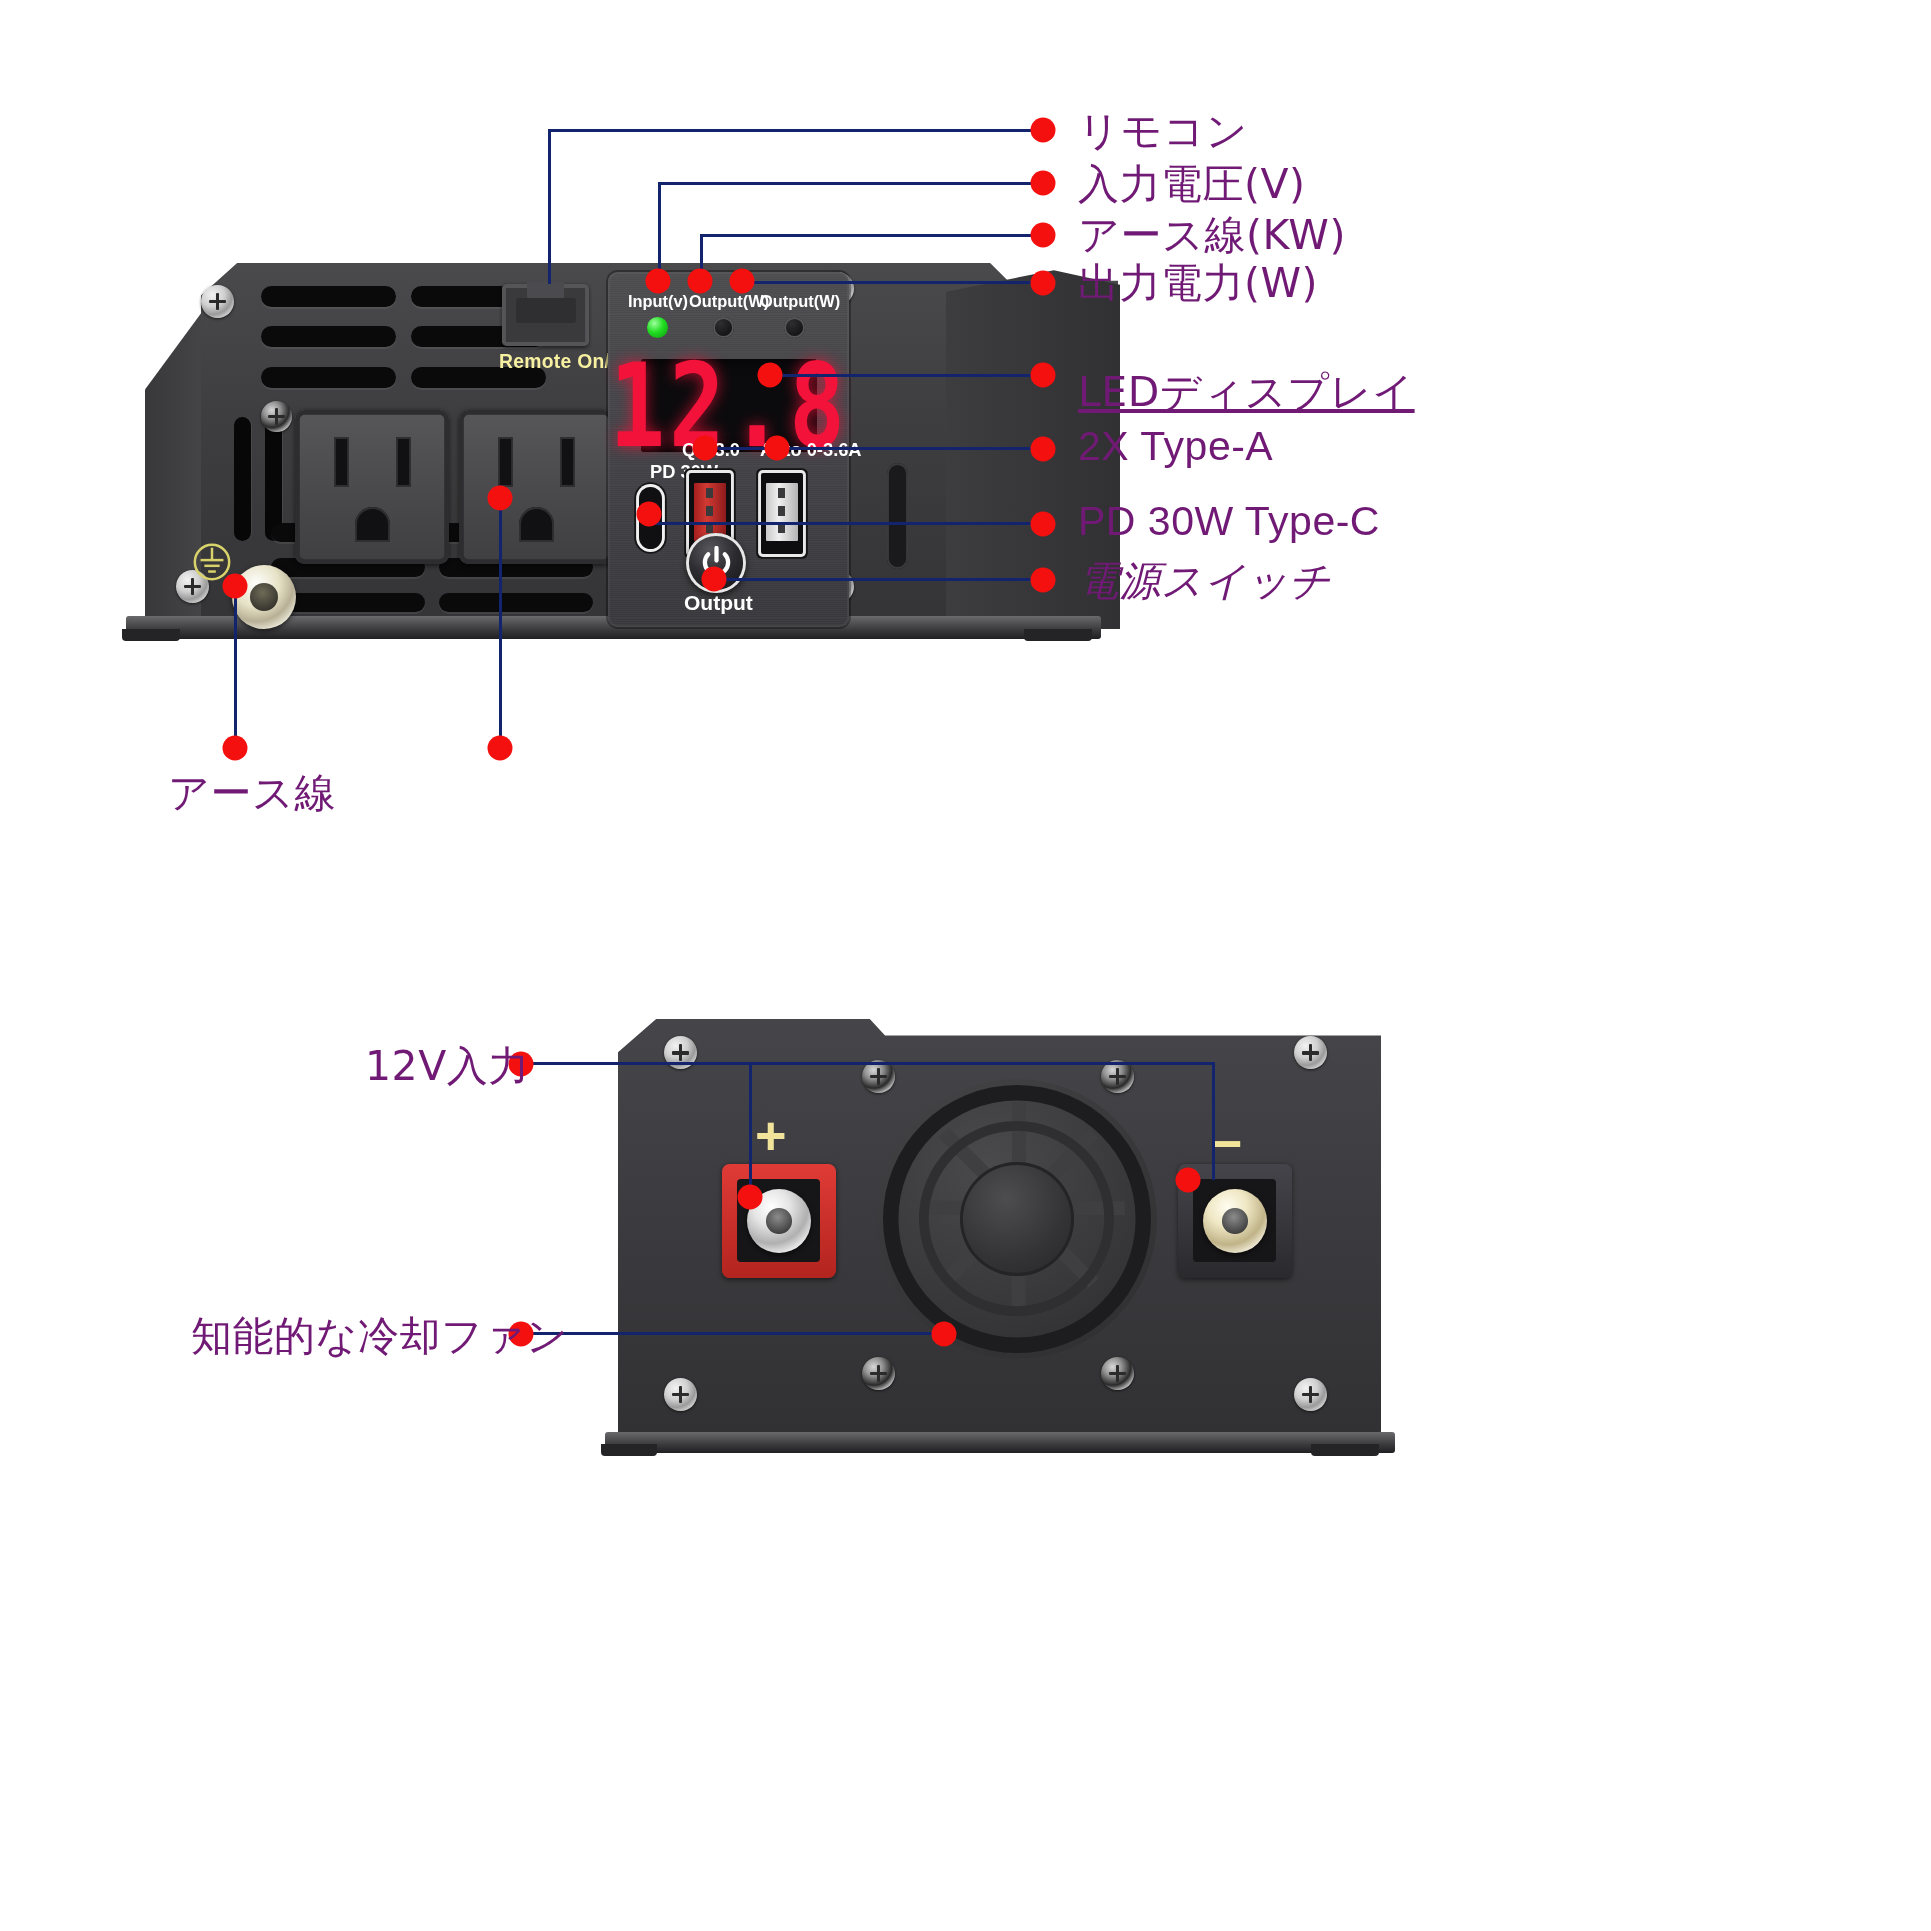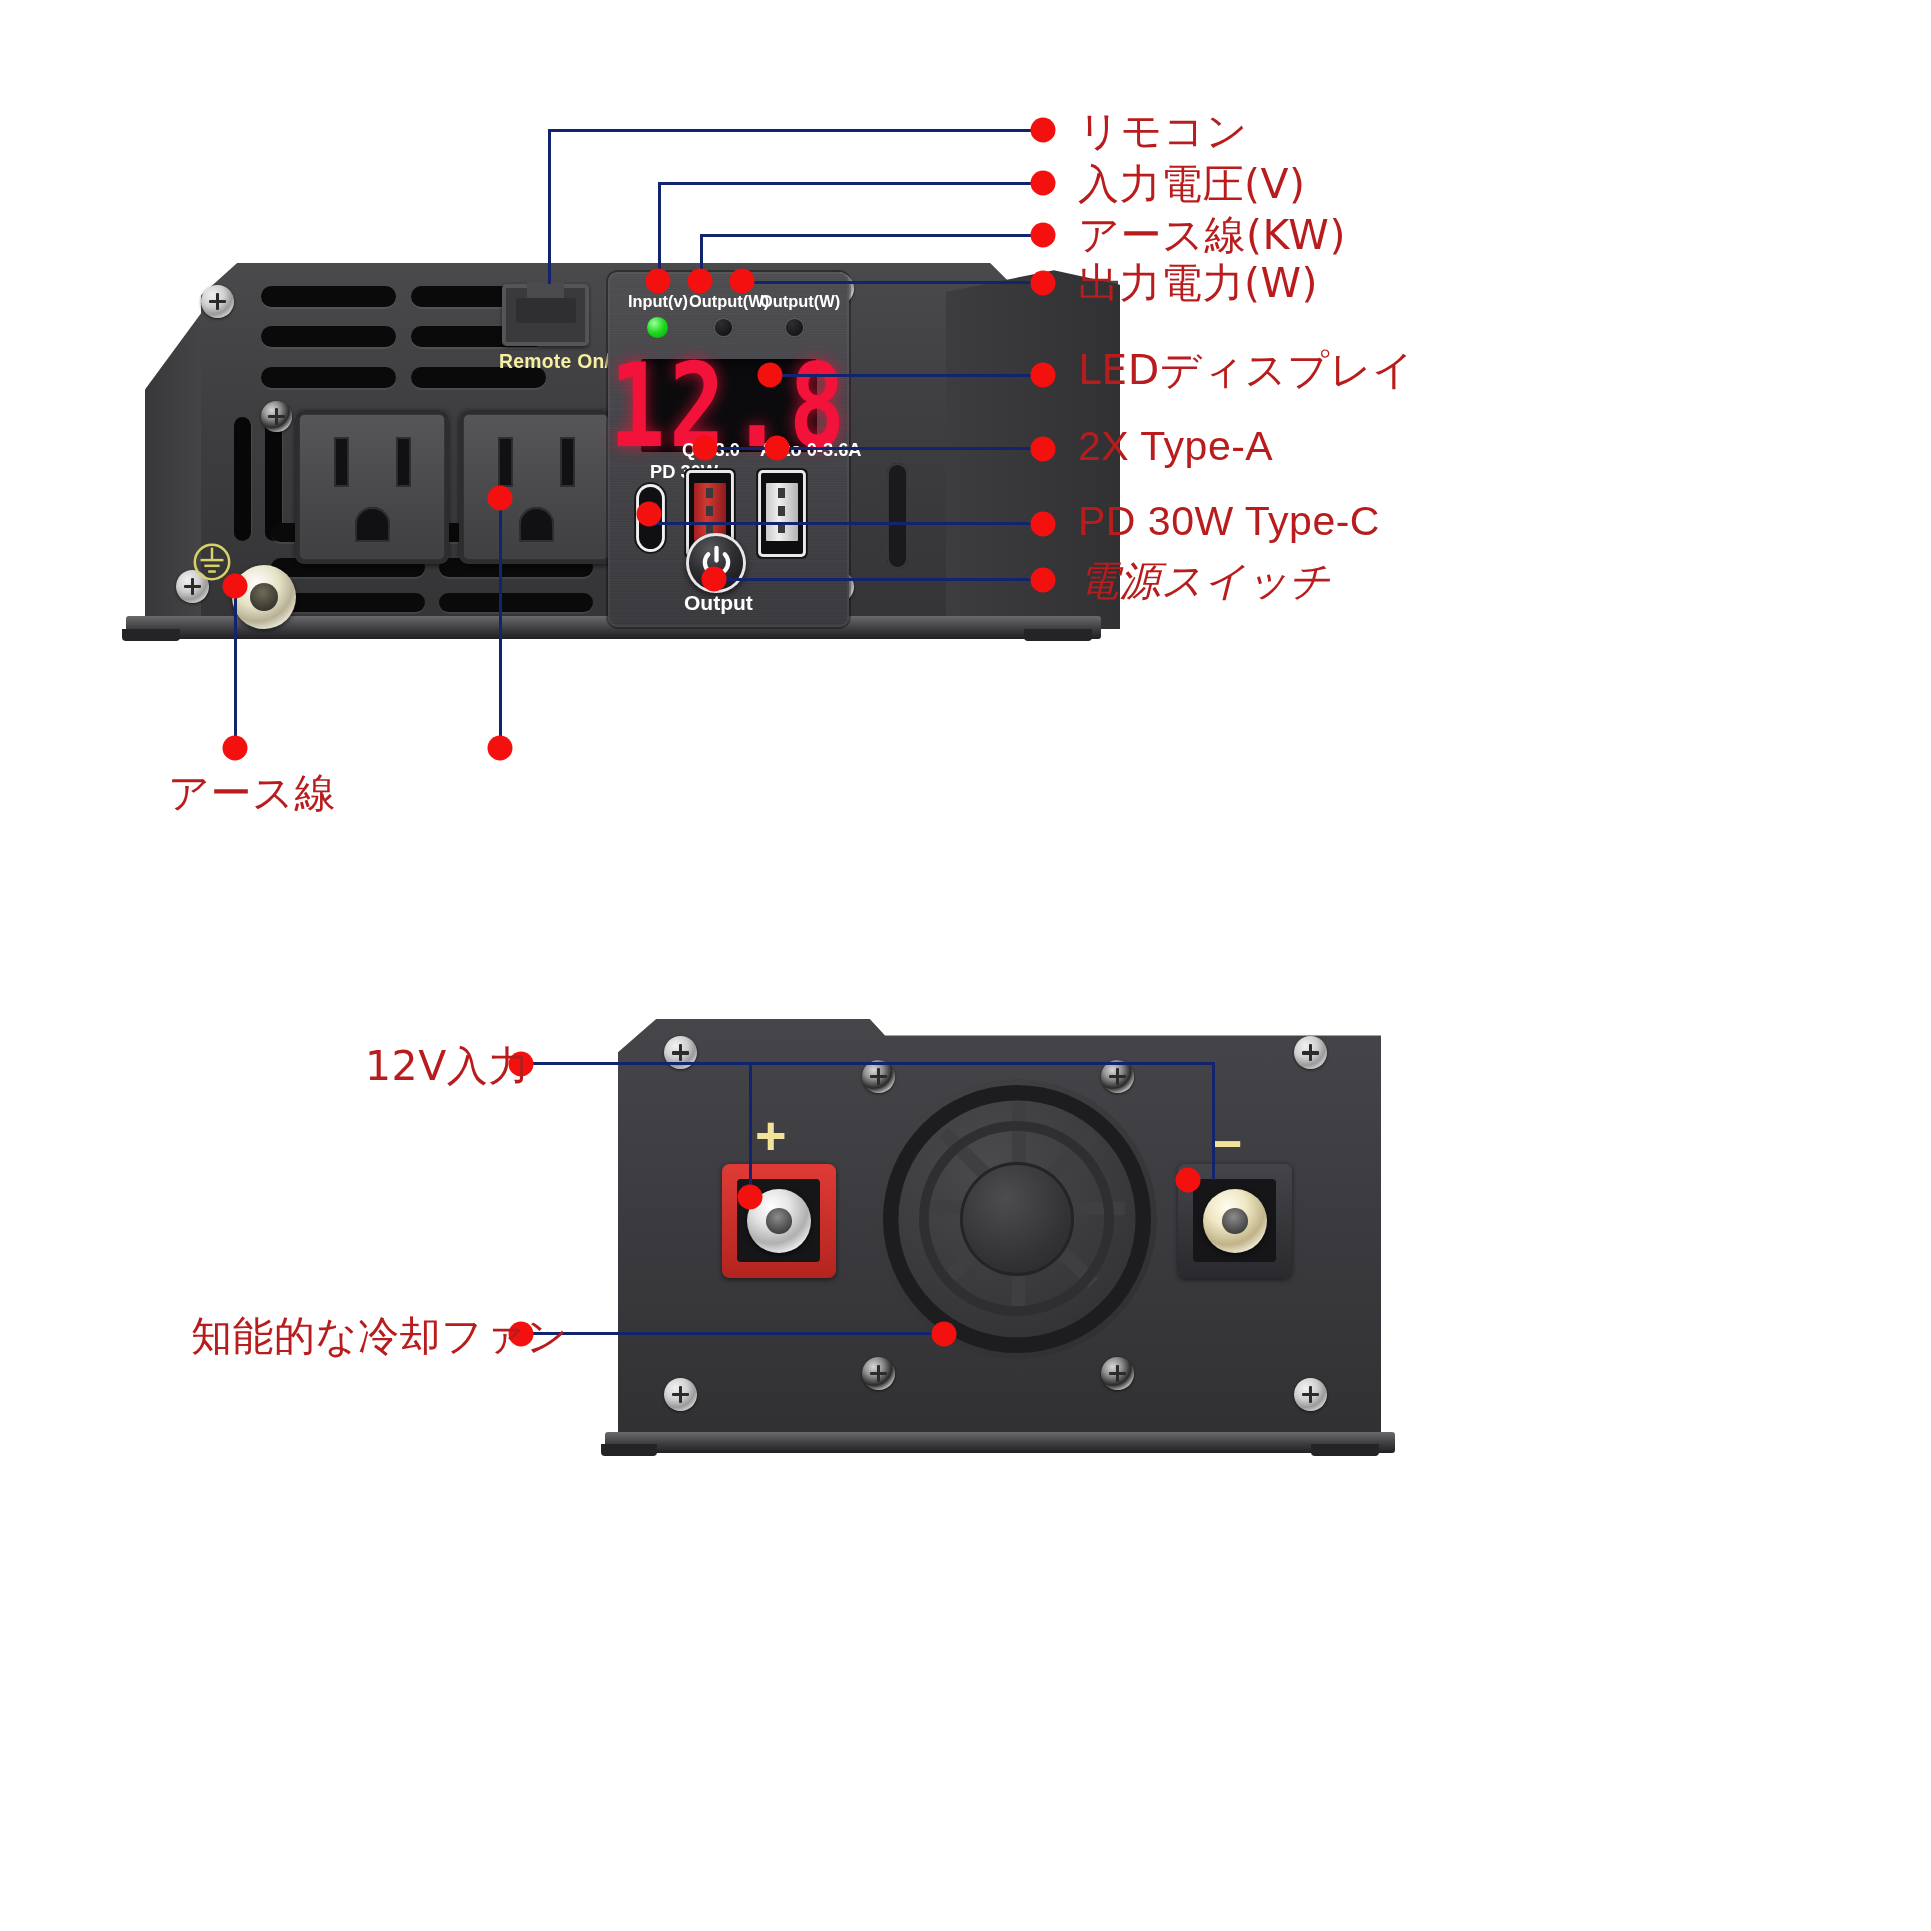--- a/index.html
+++ b/index.html
@@ -10,21 +10,21 @@
     overflow: hidden;
   }
   #stage { position: relative; width: 1931px; height: 1931px; }
 
   
   .cline { position: absolute; background: #12246e; }
   .chz   { height: 2.9px; }
   .cvt   { width: 2.9px; }
   .cdot  { position: absolute; width: 25px; height: 25px; border-radius: 50%;
            background: #f51010; transform: translate(-50%,-50%); }
-  .clabel { position: absolute; color: #b91c1c; white-space: nowrap;
+  .clabel { position: absolute; color: #701a75; white-space: nowrap;
             font-size: 41px; letter-spacing: 0.5px; }
   .clabel.jp { font-family: "DejaVu Sans", "Liberation Sans", sans-serif; }
 
   
   .device { position: absolute; }
 
   .shellA {
     position: absolute;
     background: linear-gradient(180deg,#4a4a4c 0%,#3e3e40 42%,#343436 100%);
     border-radius: 3.9px;
@@ -323,21 +323,21 @@
   <div class="clabel jp" style="left:1078px; top:208px;">アース線(KW)</div>
 
   <div class="cline chz" style="left:742px; top:281px; width:301px;"></div>
   <div class="cdot" style="left:1043px; top:283px;"></div>
   <div class="cdot" style="left:742px; top:281px;"></div>
   <div class="clabel jp" style="left:1078px; top:256px;">出力電力(W)</div>
 
   <div class="cline chz" style="left:770px; top:374px; width:272px;"></div>
   <div class="cdot" style="left:1043px; top:375px;"></div>
   <div class="cdot" style="left:770px; top:375px;"></div>
-  <div class="clabel jp" style="left:1078px; top:343px;">LEDディスプレイ</div>
+  <div class="clabel jp" style="left:1078px; top:365px;text-decoration:underline;">LEDディスプレイ</div>
 
   <div class="cline chz" style="left:705px; top:447px; width:338px;"></div>
   <div class="cdot" style="left:1043px; top:449px;"></div>
   <div class="cdot" style="left:705px; top:448px;"></div>
   <div class="cdot" style="left:777px; top:448px;"></div>
   <div class="clabel" style="left:1078px; top:423px;">2X Type-A</div>
 
   <div class="cline cvt" style="left:649px; top:522px; height:3.9px;"></div>
   <div class="cline chz" style="left:649px; top:522px; width:394px;"></div>
   <div class="cdot" style="left:1043px; top:524px;"></div>

